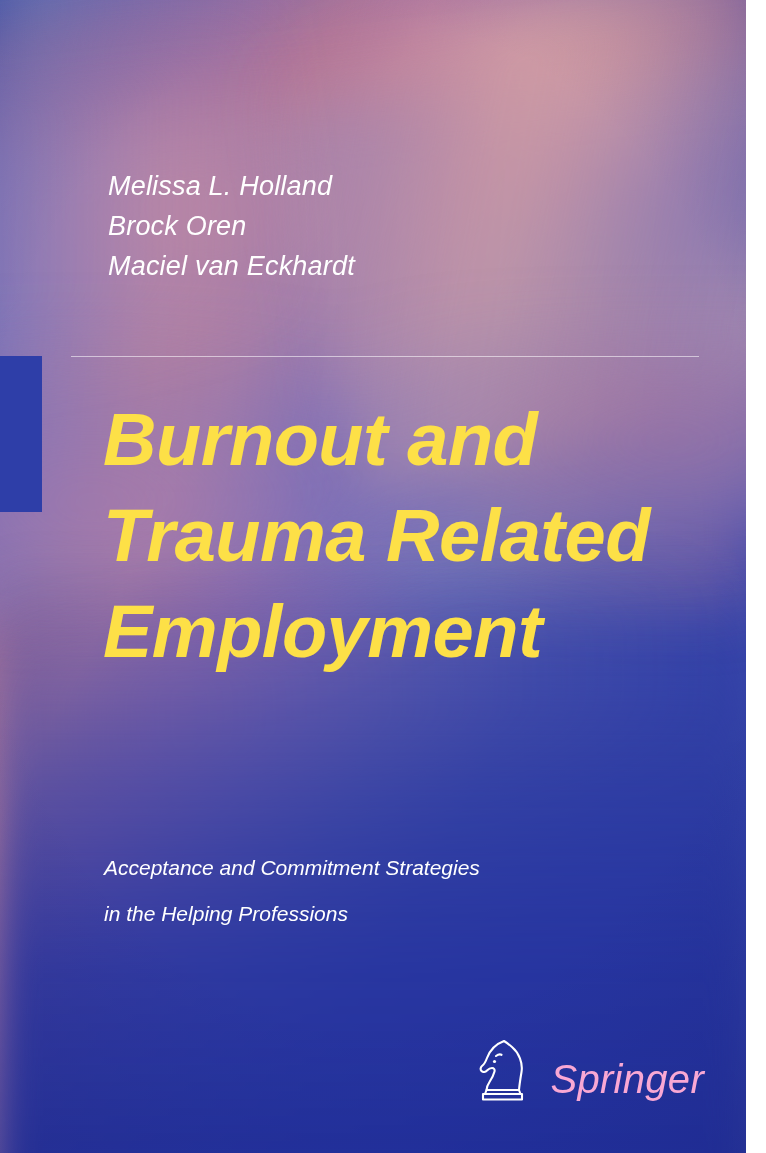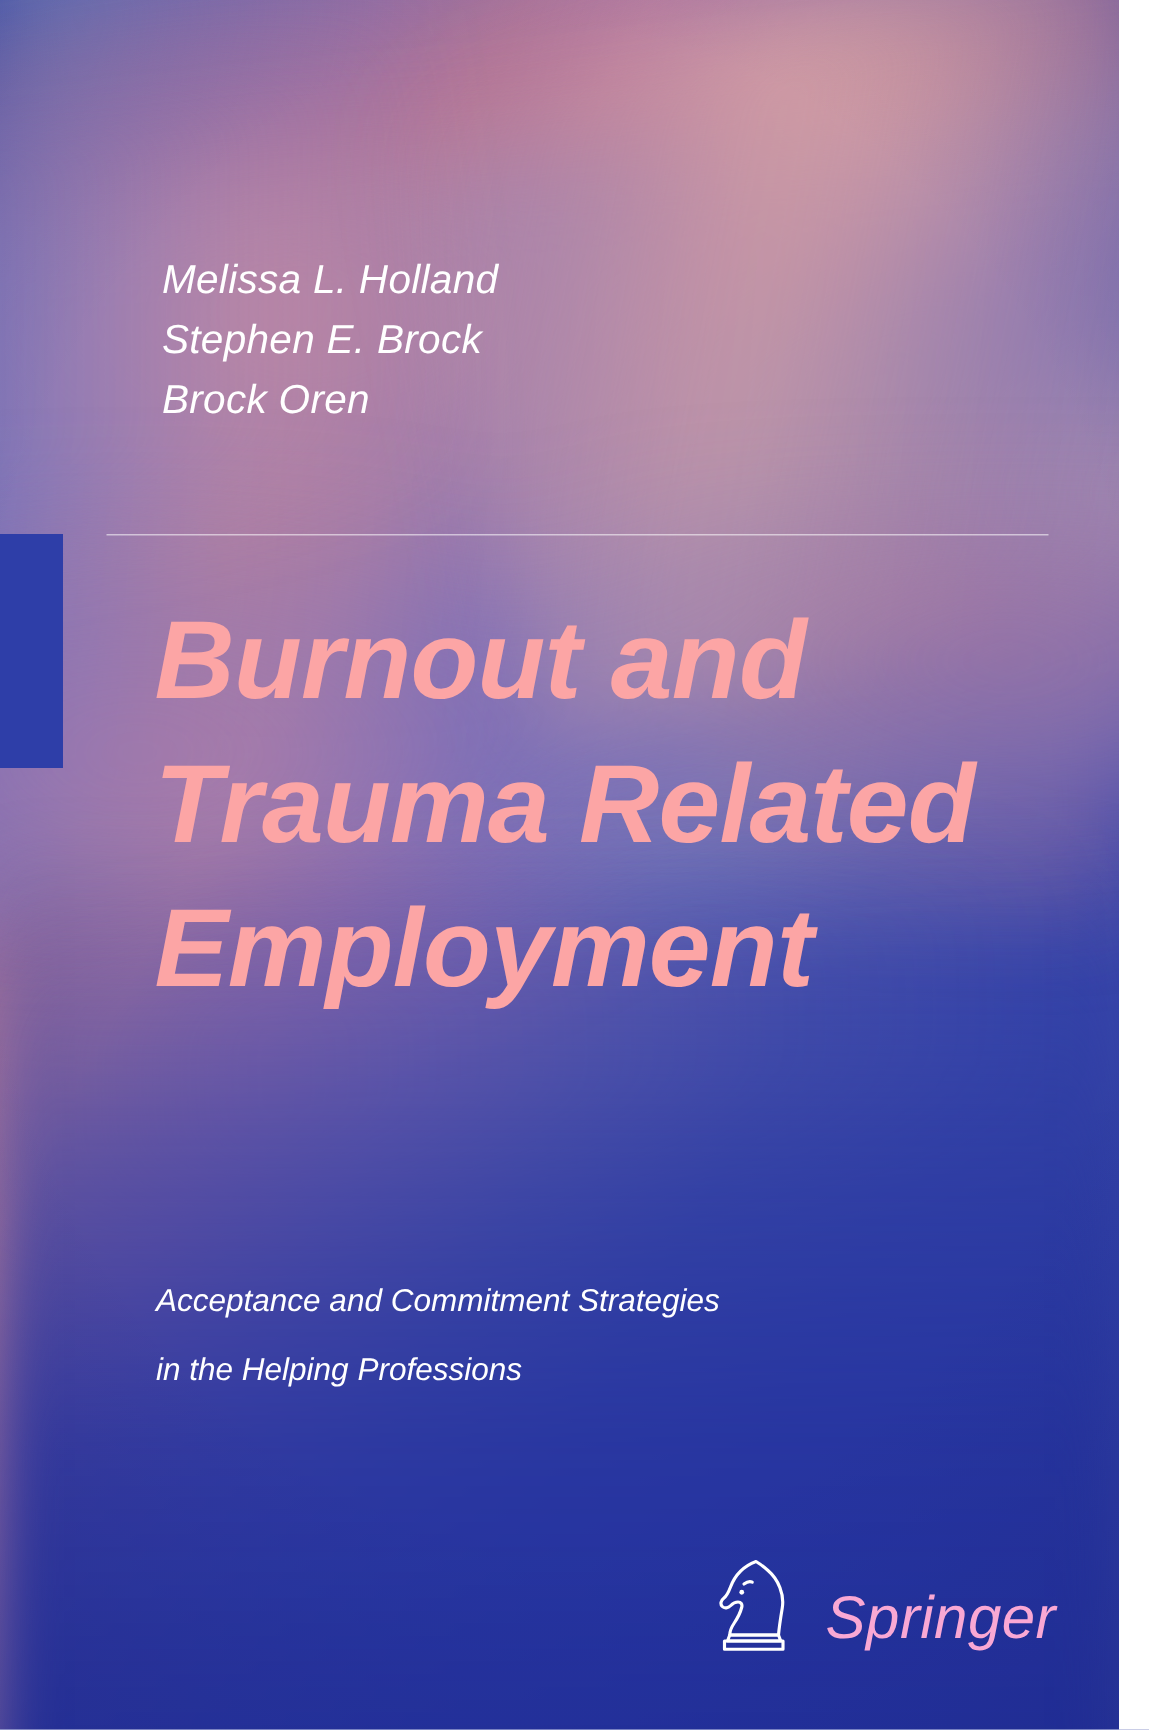--- a/index.html
+++ b/index.html
@@ -183,21 +183,21 @@
     top: 356px;
     width: 628px;
     height: 1px;
     background: rgba(255,255,255,0.55);
   }
   .title {
     position: absolute;
     left: 103px;
     top: 392px;
     width: 640px;
-    color: #fca5a5;
+    color: #fde047;
     font-size: 74px;
     line-height: 96px;
     font-weight: 700;
     letter-spacing: -0.5px;
   }
   .title span { display: block; white-space: nowrap; }
   .subtitle {
     position: absolute;
     left: 104px;
     top: 845px;
@@ -247,22 +247,22 @@
   <div class="bg-streak-a"></div>
   <div class="bg-l5"></div>
   <div class="bg-vignette"></div>
 
   <div class="spine-block"></div>
 
   <div class="content">
 
     <div class="authors">
       <div class="author">Melissa L. Holland</div>
-      <div class="author">Stephen E. Brock</div>
       <div class="author">Brock Oren</div>
+      <div class="author">Maciel van Eckhardt</div>
     </div>
 
     <div class="rule"></div>
 
     <div class="title">
       <span>Burnout and</span>
       <span>Trauma Related</span>
       <span>Employment</span>
     </div>
 

